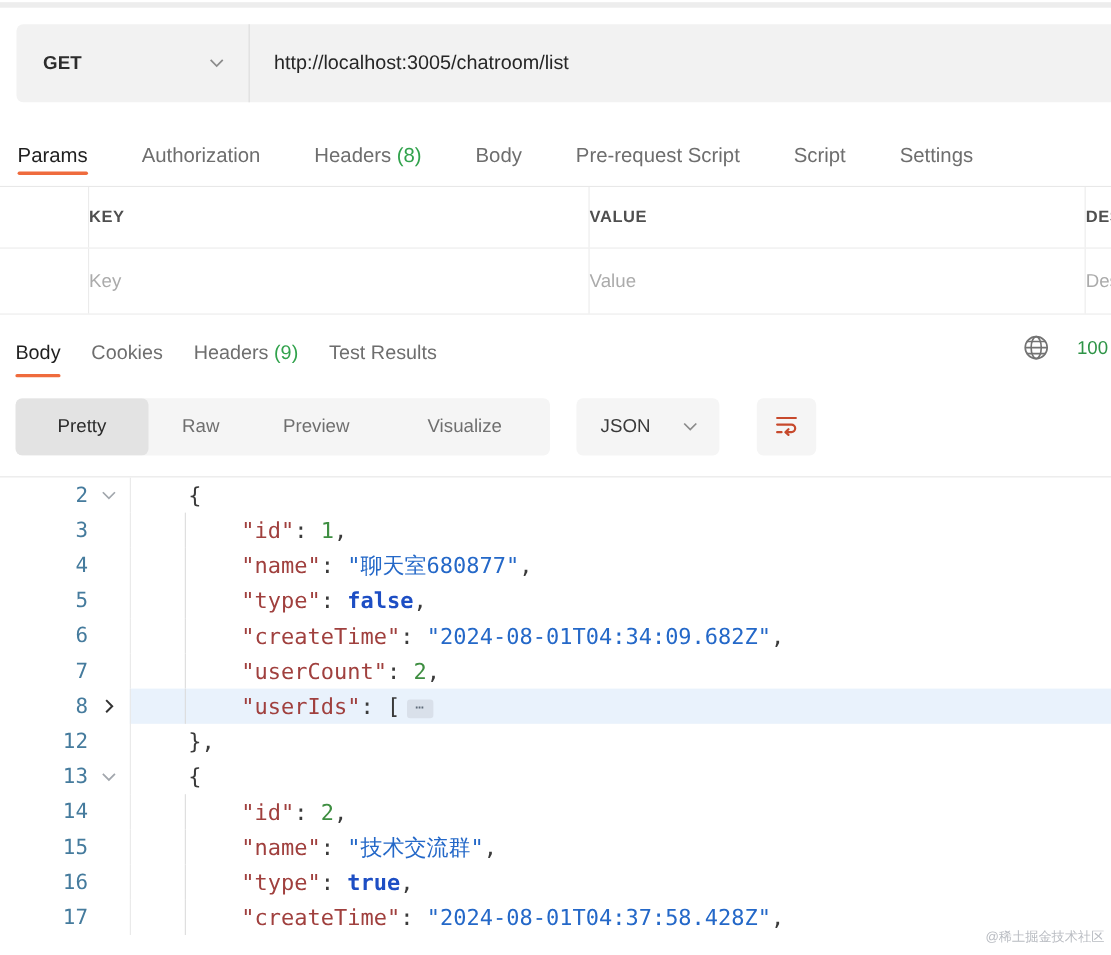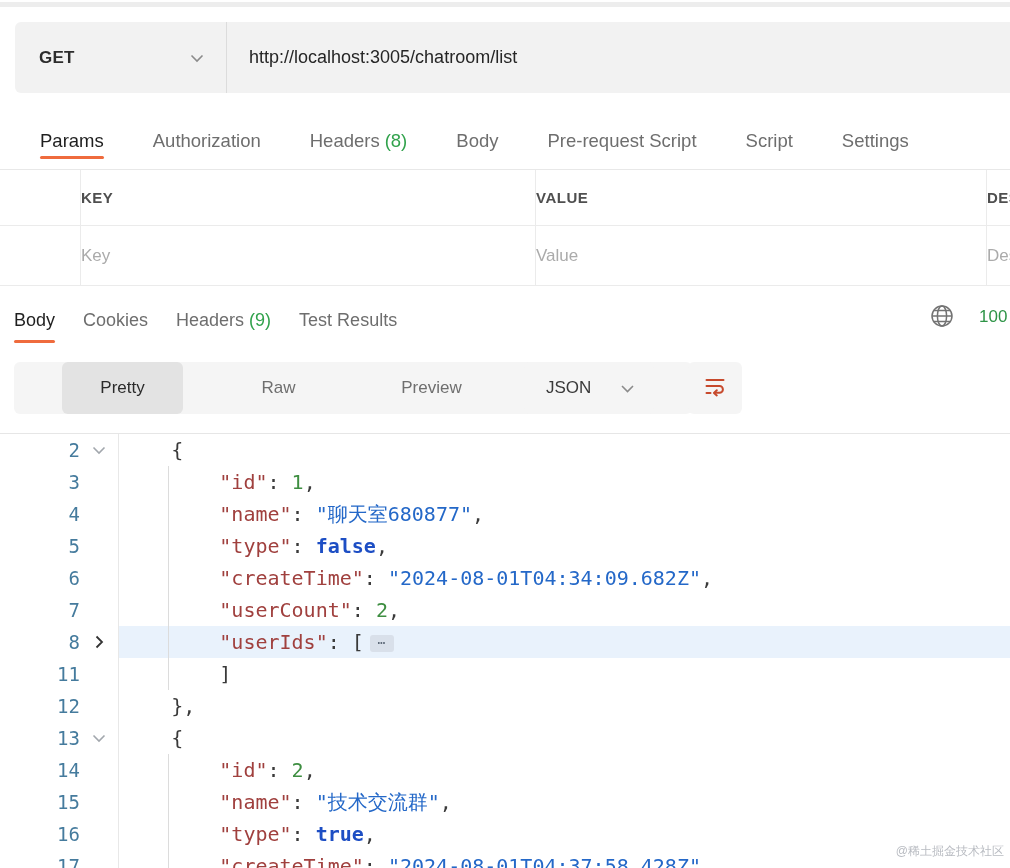--- a/index.html
+++ b/index.html
@@ -15,21 +15,21 @@
   .request-bar { position:absolute; top:22px; left:15px; width:1040px; height:71px;
     background:#f2f2f2; border-radius:6px; display:flex; align-items:stretch; }
   .method-select { width:212px; display:flex; align-items:center; justify-content:space-between;
     padding:0 22px 0 24px; border-right:1px solid #dcdcdc; cursor:pointer; }
   .method-label { font-size:17px; font-weight:700; color:#2d2d2d; letter-spacing:.2px; }
   .url-box { flex:1; display:flex; align-items:center; padding-left:22px; }
   .url-text { font-size:18px; color:#262626; }
 
   
   .req-tabs { position:absolute; top:112px; left:0; width:1010px; height:58px;
-    border-bottom:1px solid #e8e8e8; display:flex; gap:49px; padding-left:40px; align-items:center; }
+    border-bottom:1px solid #e8e8e8; display:flex; gap:49px; padding-left:16px; align-items:center; }
   .tab { position:relative; height:100%; display:flex; align-items:center; gap:5px;
     font-size:18.5px; color:#6e6e6e; cursor:pointer; white-space:nowrap; }
   .tab.active { color:#1f1f1f; }
   .tab.active::after { content:""; position:absolute; left:0; right:0; bottom:10px; height:3px;
     background:#ef6b3d; border-radius:2px; }
   .badge-green { color:#31a24c; }
 
   
   .p-row { position:absolute; left:0; width:1010px; display:grid;
     grid-template-columns:80px 455px 451px 1fr; }
@@ -45,21 +45,21 @@
     padding-left:14px; align-items:center; }
   .resp-tabs .tab { font-size:18px; }
   .resp-tabs .tab.active::after { bottom:2px; }
   .globe-wrap { position:absolute; top:304px; left:930px; width:24px; height:24px; cursor:pointer; }
   .status-text { position:absolute; top:307px; left:979px; font-size:17px; color:#2e9447; white-space:nowrap; }
 
   
   .view-seg { position:absolute; top:362px; left:14px; height:52px; display:flex;
     background:#f5f5f5; border-radius:6px; overflow:hidden; }
   .seg { display:flex; align-items:center; justify-content:center; font-size:17px; color:#6f6f6f;
-    cursor:pointer;margin-left:48px; }
+    cursor:pointer; }
   .seg.active { background:#e3e3e3; border-radius:6px; color:#2b2b2b; }
   .json-dd { position:absolute; top:362px; left:524px; width:130px; height:52px; background:#f5f5f5;
     border-radius:6px; display:flex; align-items:center; justify-content:space-between;
     padding:0 20px 0 22px; cursor:pointer; }
   .json-dd-label { font-size:17px; color:#3a3a3a; }
   .wrap-btn { position:absolute; top:362px; left:688px; width:54px; height:52px; background:#f5f5f5;
     border-radius:6px; display:flex; align-items:center; justify-content:center; cursor:pointer; }
 
   
   .code-area { position:absolute; top:433px; left:0; width:1010px; height:435px;
@@ -230,25 +230,20 @@
     <div class="code-row hl">
       <div class="ln">8</div>
       <div class="fold">
         <svg width="9" height="14" viewBox="0 0 9 14">
           <polyline points="1.5,1.5 7,7 1.5,12.5" fill="none" stroke="#333" stroke-width="1.8"></polyline>
         </svg>
       </div>
       <div class="code-content"><span class="guide"></span><span class="tk-punc">        </span><span class="tk-key">"userIds"</span><span class="tk-punc">: [</span><span class="ell-badge">⋯</span></div>
     </div>
     <div class="code-row">
-      <div class="ln">11</div>
-      <div class="fold"></div>
-      <div class="code-content"><span class="guide"></span><span class="tk-punc">        ]</span></div>
-    </div>
-    <div class="code-row">
       <div class="ln">12</div>
       <div class="fold"></div>
       <div class="code-content"><span class="tk-punc">    },</span></div>
     </div>
     <div class="code-row">
       <div class="ln">13</div>
       <div class="fold">
         <svg width="14" height="9" viewBox="0 0 14 9">
           <polyline points="1.5,1.5 7,7 12.5,1.5" fill="none" stroke="#a2a7ad" stroke-width="1.6"></polyline>
         </svg>

